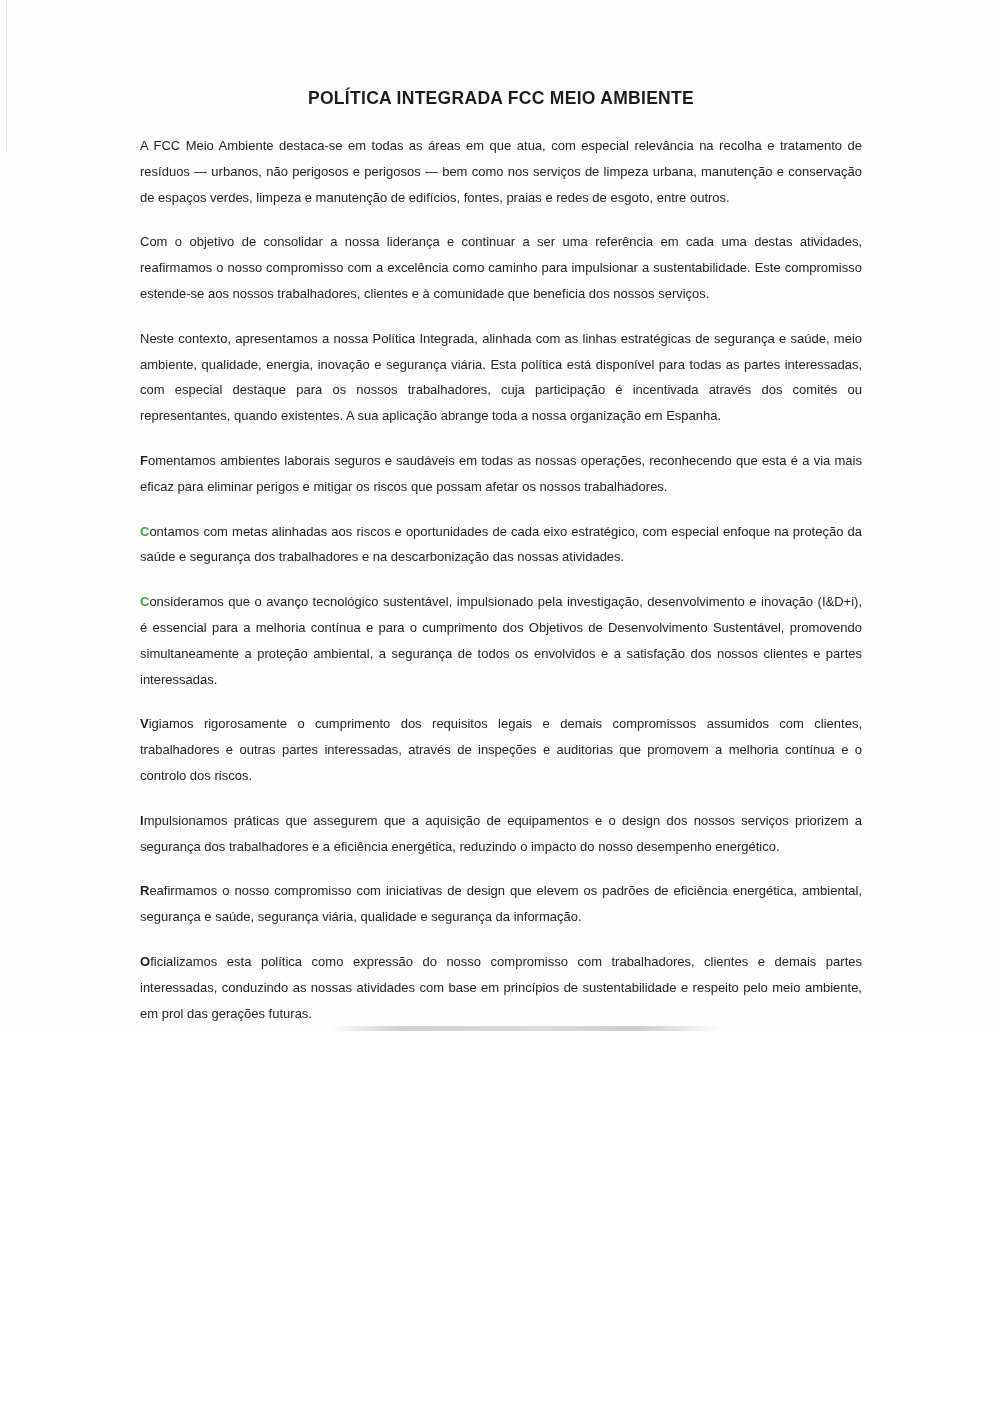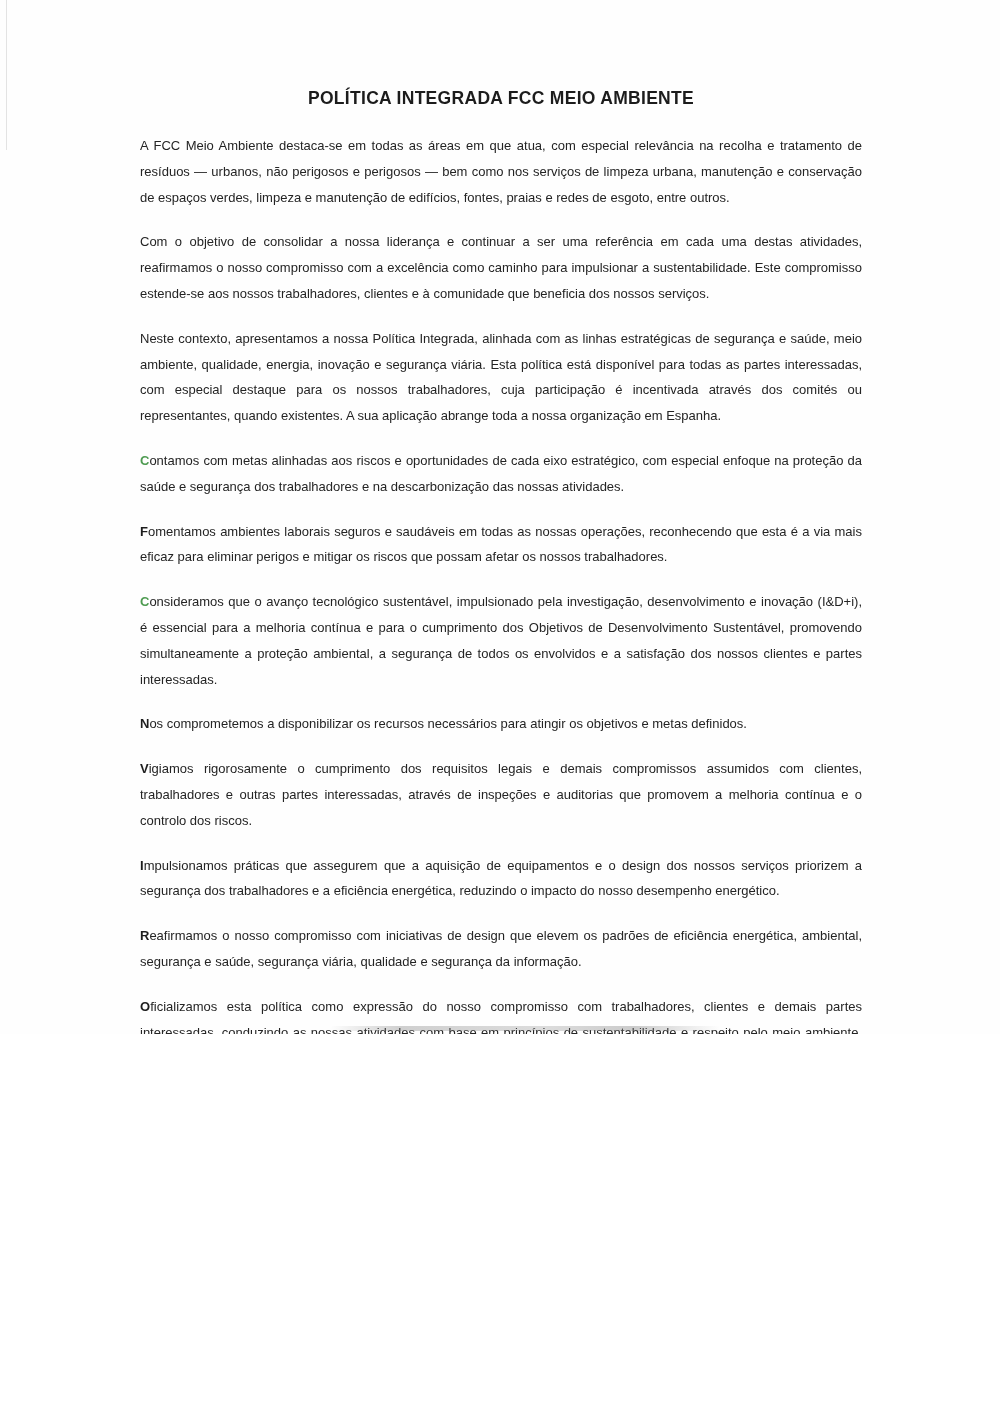--- a/index.html
+++ b/index.html
@@ -82,28 +82,27 @@
   <div class="content">
     <h1 class="doc-title">POLÍTICA INTEGRADA FCC MEIO AMBIENTE</h1>
 
     <div class="paragraphs" id="paragraphs">
       <p><span class="lead"></span><span class="rest">A FCC Meio Ambiente destaca-se em todas as áreas em que atua, com especial relevância na recolha e tratamento de resíduos — urbanos, não perigosos e perigosos — bem como nos serviços de limpeza urbana, manutenção e conservação de espaços verdes, limpeza e manutenção de edifícios, fontes, praias e redes de esgoto, entre outros.</span></p>
 
       <p><span class="lead"></span><span class="rest">Com o objetivo de consolidar a nossa liderança e continuar a ser uma referência em cada uma destas atividades, reafirmamos o nosso compromisso com a excelência como caminho para impulsionar a sustentabilidade. Este compromisso estende-se aos nossos trabalhadores, clientes e à comunidade que beneficia dos nossos serviços.</span></p>
 
       <p><span class="lead"></span><span class="rest">Neste contexto, apresentamos a nossa Política Integrada, alinhada com as linhas estratégicas de segurança e saúde, meio ambiente, qualidade, energia, inovação e segurança viária. Esta política está disponível para todas as partes interessadas, com especial destaque para os nossos trabalhadores, cuja participação é incentivada através dos comités ou representantes, quando existentes. A sua aplicação abrange toda a nossa organização em Espanha.</span></p>
 
+      <p><span class="lead" style="color: rgb(29, 29, 29);">F</span><span class="rest">omentamos ambientes laborais seguros e saudáveis em todas as nossas operações, reconhecendo que esta é a via mais eficaz para eliminar perigos e mitigar os riscos que possam afetar os nossos trabalhadores.</span></p>
+
       <p><span class="lead" style="color: rgb(78, 155, 81);">C</span><span class="rest">ontamos com metas alinhadas aos riscos e oportunidades de cada eixo estratégico, com especial enfoque na proteção da saúde e segurança dos trabalhadores e na descarbonização das nossas atividades.</span></p>
-
-      <p><span class="lead" style="color: rgb(29, 29, 29);">F</span><span class="rest">omentamos ambientes laborais seguros e saudáveis em todas as nossas operações, reconhecendo que esta é a via mais eficaz para eliminar perigos e mitigar os riscos que possam afetar os nossos trabalhadores.</span></p>
 
       <p><span class="lead" style="color: rgb(78, 155, 81);">C</span><span class="rest">onsideramos que o avanço tecnológico sustentável, impulsionado pela investigação, desenvolvimento e inovação (I&amp;D+i), é essencial para a melhoria contínua e para o cumprimento dos Objetivos de Desenvolvimento Sustentável, promovendo simultaneamente a proteção ambiental, a segurança de todos os envolvidos e a satisfação dos nossos clientes e partes interessadas.</span></p>
 
 
-      <p><span class="lead" style="color: rgb(29, 29, 29);">N</span><span class="rest">os comprometemos a disponibilizar os recursos necessários para atingir os objetivos e metas definidos.</span></p>
 
       <p><span class="lead" style="color: rgb(29, 29, 29);">V</span><span class="rest">igiamos rigorosamente o cumprimento dos requisitos legais e demais compromissos assumidos com clientes, trabalhadores e outras partes interessadas, através de inspeções e auditorias que promovem a melhoria contínua e o controlo dos riscos.</span></p>
 
       <p><span class="lead" style="color: rgb(29, 29, 29);">I</span><span class="rest">mpulsionamos práticas que assegurem que a aquisição de equipamentos e o design dos nossos serviços priorizem a segurança dos trabalhadores e a eficiência energética, reduzindo o impacto do nosso desempenho energético.</span></p>
 
       <p><span class="lead" style="color: rgb(29, 29, 29);">R</span><span class="rest">eafirmamos o nosso compromisso com iniciativas de design que elevem os padrões de eficiência energética, ambiental, segurança e saúde, segurança viária, qualidade e segurança da informação.</span></p>
 
       <p><span class="lead" style="color: rgb(29, 29, 29);">O</span><span class="rest">ficializamos esta política como expressão do nosso compromisso com trabalhadores, clientes e demais partes interessadas, conduzindo as nossas atividades com base em princípios de sustentabilidade e respeito pelo meio ambiente, em prol das gerações futuras.</span></p>
     </div>
 

